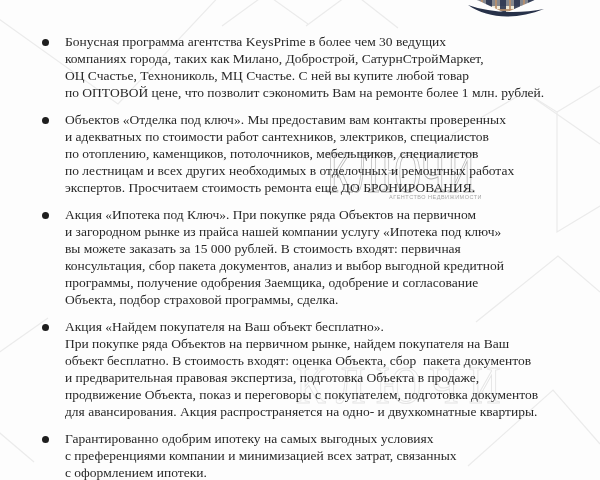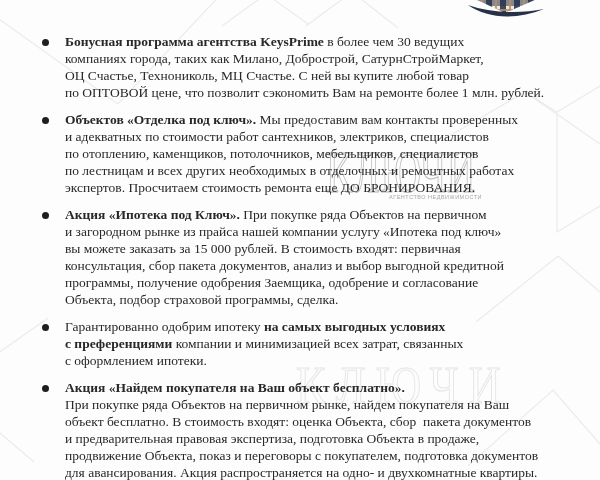--- a/index.html
+++ b/index.html
@@ -51,21 +51,21 @@
     position:absolute;left:40px;top:33px;width:548px;z-index:2;
     list-style:none;margin:0;padding:0;
   }
   .bullet-item{display:flex;align-items:flex-start;margin-bottom:10px;}
   .dot{flex:none;width:7px;height:7px;border-radius:50%;background:#1e1e1e;margin:6px 16px 0 2px;}
   .bullet-text{
     margin:0;width:527px;
     font-size:13.5px;line-height:17px;color:#282828;
     white-space:pre-wrap;
   }
-  .bullet-text b{font-weight:700;}
+  .bullet-text b{font-weight:400;}
 </style>
 </head>
 <body>
 
 <div class="page">
 
   <svg class="bg-pattern" viewBox="0 0 600 480" fill="none" stroke="#ebebeb" stroke-width="1.2">
     <path d="M-8,14 L118,104 L240,-26"></path>
     <path d="M222,26 L266,-6 L308,24"></path>
     <path d="M306,26 L352,-8 L398,28"></path>
@@ -117,28 +117,28 @@
         <span class="dot"></span>
         <p class="bullet-text"><b>Акция «Ипотека под Ключ».</b><span> При покупке ряда Объектов на первичном
 и загородном рынке из прайса нашей компании услугу «Ипотека под ключ»
 вы можете заказать за 15 000 рублей. В стоимость входят: первичная
 консультация, сбор пакета документов, анализ и выбор выгодной кредитной
 программы, получение одобрения Заемщика, одобрение и согласование
 Объекта, подбор страховой программы, сделка.</span></p>
       </li>
       <li class="bullet-item">
         <span class="dot"></span>
-        <p class="bullet-text"><span>Гарантированно одобрим ипотеку </span><b>на самых выгодных условиях
-с преференциями</b><span> компании и минимизацией всех затрат, связанных
-с оформлением ипотеки.</span></p>
-      </li>
-      <li class="bullet-item">
-        <span class="dot"></span>
         <p class="bullet-text"><b>Акция «Найдем покупателя на Ваш объект бесплатно».</b><span>
 При покупке ряда Объектов на первичном рынке, найдем покупателя на Ваш
 объект бесплатно. В стоимость входят: оценка Объекта, сбор  пакета документов
 и предварительная правовая экспертиза, подготовка Объекта в продаже,
 продвижение Объекта, показ и переговоры с покупателем, подготовка документов
 для авансирования. Акция распространяется на одно- и двухкомнатные квартиры.</span></p>
       </li>
+      <li class="bullet-item">
+        <span class="dot"></span>
+        <p class="bullet-text"><span>Гарантированно одобрим ипотеку </span><b>на самых выгодных условиях
+с преференциями</b><span> компании и минимизацией всех затрат, связанных
+с оформлением ипотеки.</span></p>
+      </li>
     </ul>
 
 </div>
 
 </body></html>

